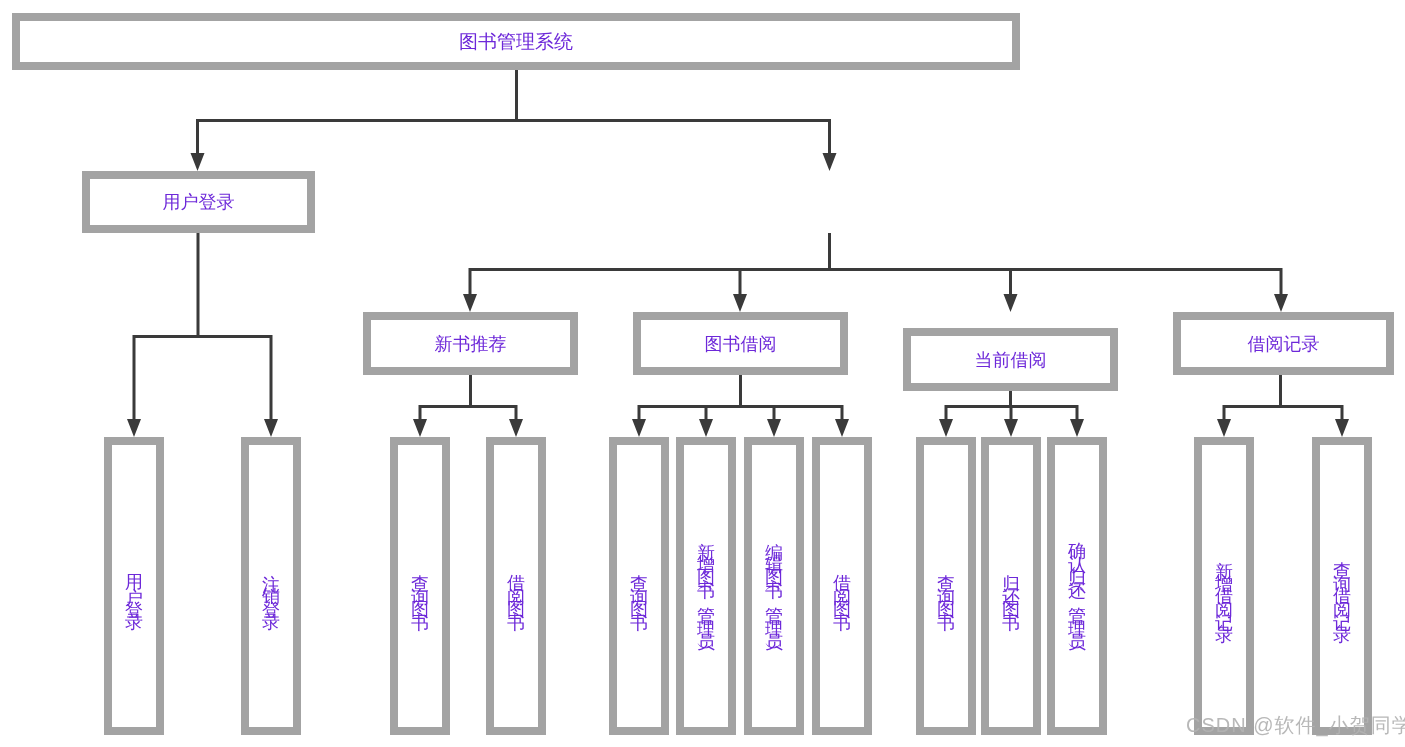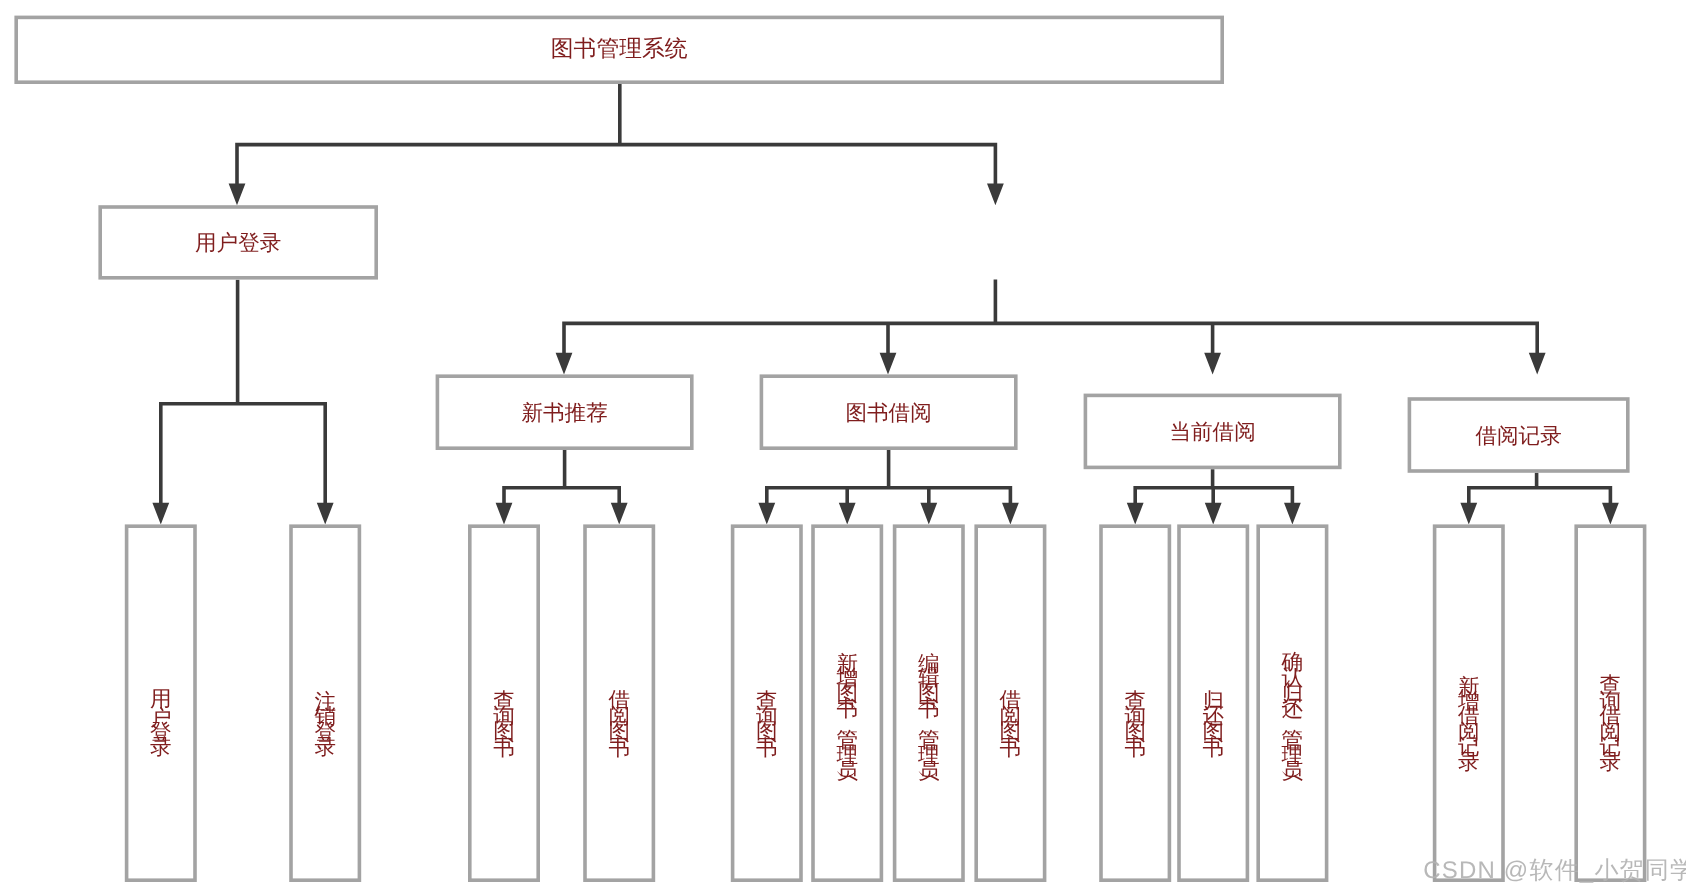--- a/index.html
+++ b/index.html
@@ -9,22 +9,22 @@
     height: 747px;
     background: #ffffff;
     font-family: "Liberation Sans", sans-serif;
     overflow: hidden;
   }
   .connectors { position: absolute; left: 0; top: 0; }
   .hbox, .vbox {
     position: absolute;
     box-sizing: border-box;
     background: #ffffff;
-    border: 3px solid #a3a3a3;
-    color: #7f1d1d;
+    border: 8px solid #a3a3a3;
+    color: #6d28d9;
     display: flex;
     align-items: center;
     justify-content: center;
     line-height: 1;
   }
   .hbox { font-size: 18px; }
   .root { font-size: 19px; }
   .vbox {
     width: 60px;
     top: 437px;
@@ -90,21 +90,21 @@
       M1335 419 h14 l-7 18 z"></path>
   </svg>
 
   <div class="hbox root" style="left:12px; top:13px; width:1008px; height:57px;">图书管理系统</div>
 
   <div class="hbox" style="left:82px; top:171px; width:233px; height:62px;">用户登录</div>
 
   <div class="hbox" style="left:633px; top:312px; width:215px; height:63px;">图书借阅</div>
   <div class="hbox" style="left:363px; top:312px; width:215px; height:63px;">新书推荐</div>
   <div class="hbox" style="left:903px; top:328px; width:215px; height:63px;">当前借阅</div>
-  <div class="hbox" style="left:1173px; top:312px; width:185px; height:63px;margin-top:19px;">借阅记录</div>
+  <div class="hbox" style="left:1173px; top:312px; width:221px; height:63px;">借阅记录</div>
 
   <div class="vbox" style="left:104px;">用户登录</div>
   <div class="vbox" style="left:241px;">注销登录</div>
 
   <div class="vbox" style="left:390px;">查询图书</div>
   <div class="vbox" style="left:486px;">借阅图书</div>
 
   <div class="vbox" style="left:609px;">查询图书</div>
   <div class="vbox" style="left:676px;">新增图书（管理员）</div>
   <div class="vbox" style="left:744px;">编辑图书（管理员）</div>

